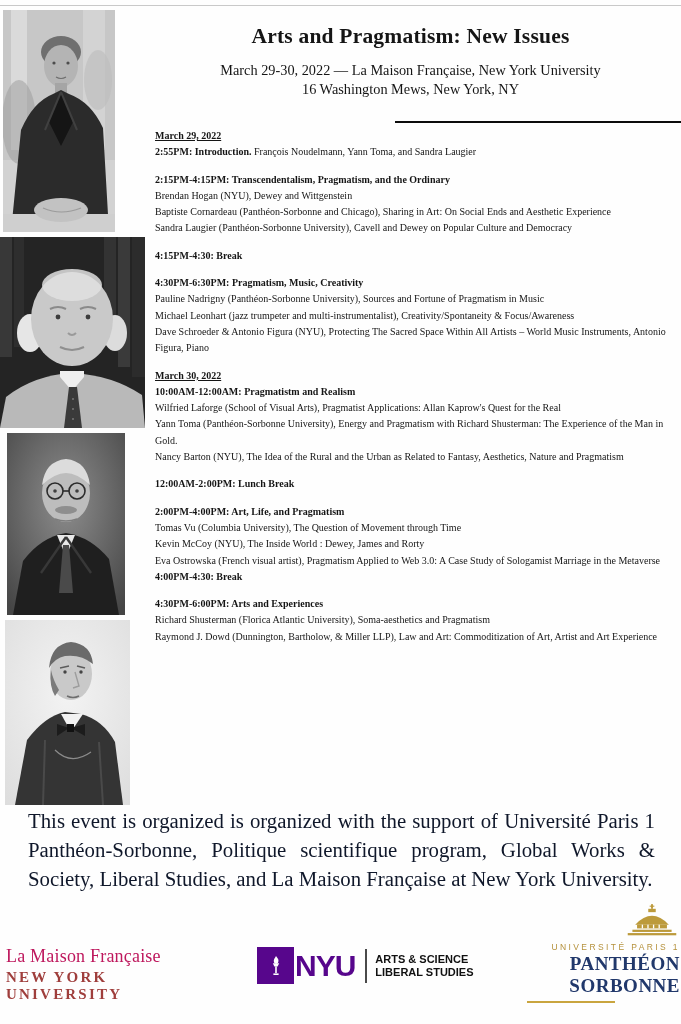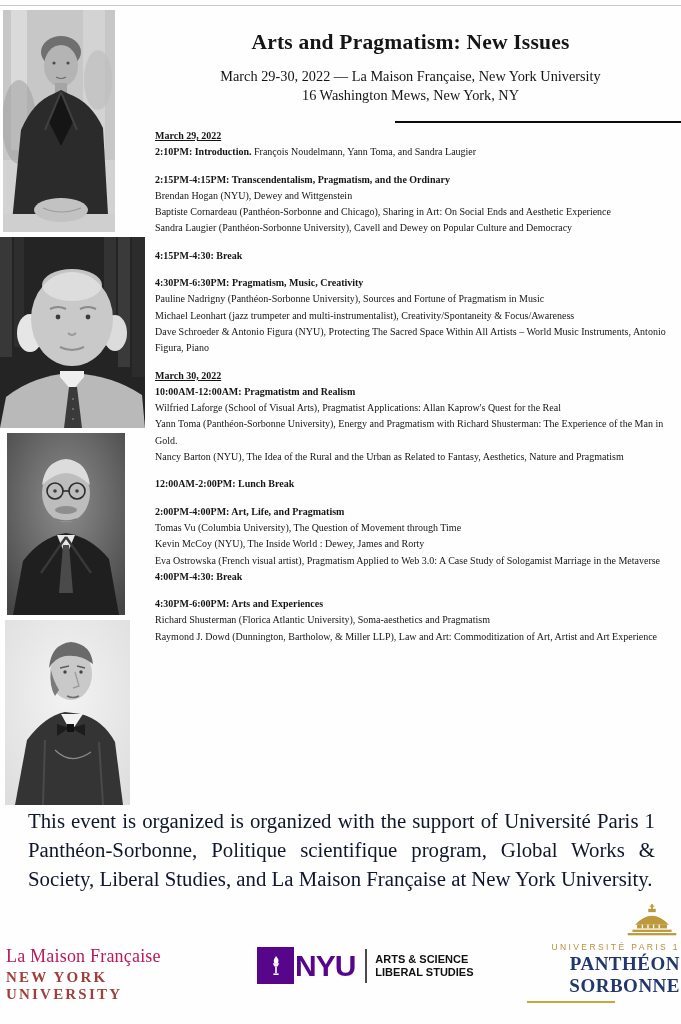--- a/index.html
+++ b/index.html
@@ -9,21 +9,21 @@
 
   
   .photo{position:absolute;overflow:hidden;background:#ddd;}
   .photo svg{display:block;}
   .photo1{left:3px;top:10px;width:112px;height:222px;}
   .photo2{left:0px;top:237px;width:145px;height:191px;}
   .photo3{left:7px;top:433px;width:118px;height:182px;}
   .photo4{left:5px;top:620px;width:125px;height:185px;}
 
   
-  .header{position:absolute;left:140px;right:0;top:30px;text-align:center;}
+  .header{position:absolute;left:140px;right:0;top:24px;text-align:center;}
   .title{font-size:21.5px;font-weight:bold;letter-spacing:.2px;}
   .subtitle{font-size:14.3px;line-height:19px;}
   .subtitle-wrap{margin-top:12px;}
   .header-rule{position:absolute;top:121px;left:395px;right:0;height:2px;background:#0c0c0c;}
 
   
   .content{position:absolute;left:155px;top:128px;width:523px;
            font-size:10px;line-height:16.3px;}
   .content .b{font-weight:bold;}
   .date{font-weight:bold;text-decoration:underline;}
@@ -171,21 +171,21 @@
       <div class="subtitle">March 29-30, 2022 — La Maison Française, New York University</div>
       <div class="subtitle">16 Washington Mews, New York, NY</div>
     </div>
   </div>
   <div class="header-rule"></div>
 
   <div class="content">
 
     <div class="block first">
       <div class="date">March 29, 2022</div>
-      <div><span class="b">2:10PM: Introduction.</span><span> François Noudelmann, Yann Toma, and Sandra Laugier</span></div>
+      <div><span class="b">2:55PM: Introduction.</span><span> François Noudelmann, Yann Toma, and Sandra Laugier</span></div>
     </div>
 
     <div class="block">
       <div class="b">2:15PM-4:15PM: Transcendentalism, Pragmatism, and the Ordinary</div>
       <div>Brendan Hogan (NYU), Dewey and Wittgenstein</div>
       <div>Baptiste Cornardeau (Panthéon-Sorbonne and Chicago), Sharing in Art: On Social Ends and Aesthetic Experience</div>
       <div>Sandra Laugier (Panthéon-Sorbonne University), Cavell and Dewey on Popular Culture and Democracy</div>
     </div>
 
     <div class="block">

